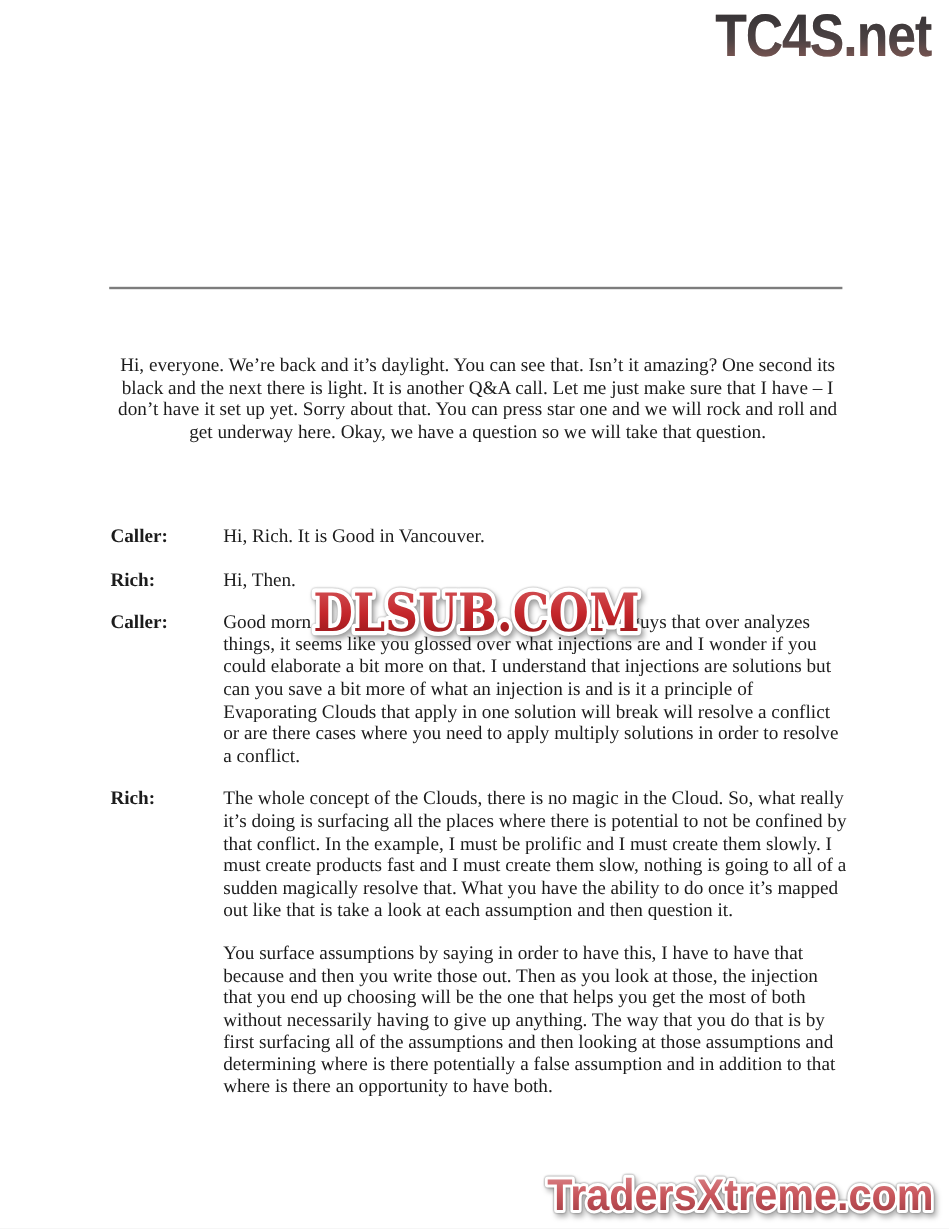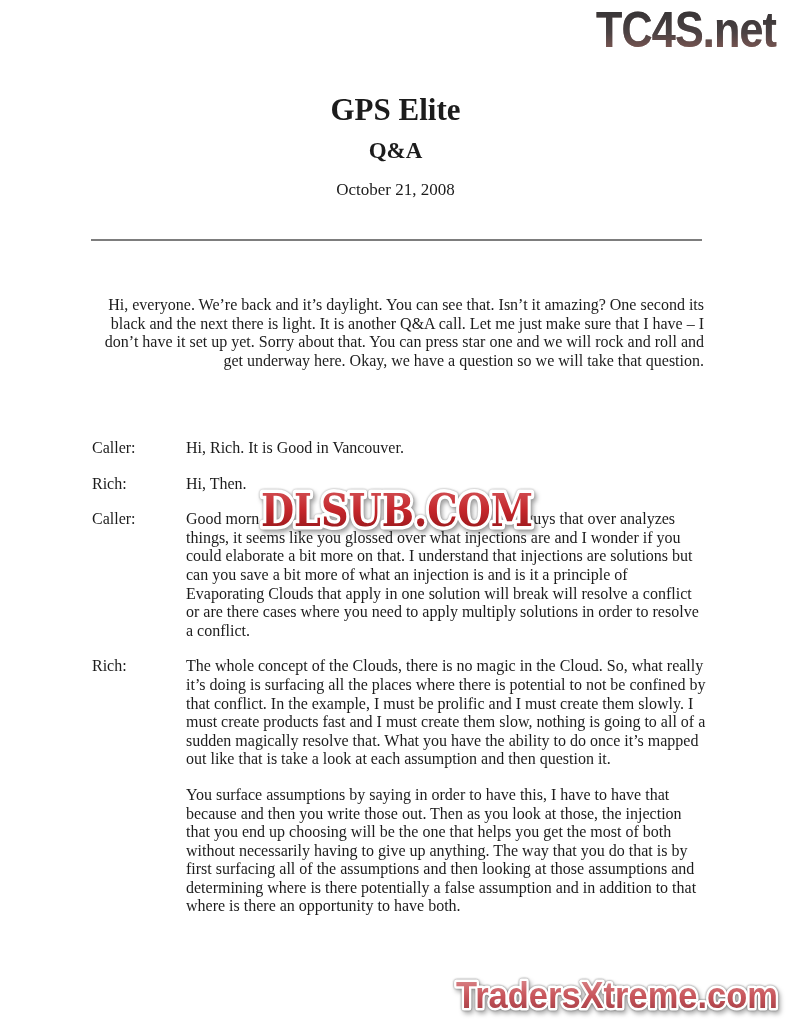--- a/index.html
+++ b/index.html
@@ -66,34 +66,34 @@
   }
 
   
   .intro {
     position: absolute;
     top: 296px;
     left: 92px;
     width: 612px;
     font-size: 16px;
     line-height: 18.6px;
-    text-align: right;
+    text-align: center;
   }
 
   
   .dialog {
     position: absolute;
     top: 439px;
     left: 92px;
     width: 616px;
     font-size: 16px;
     line-height: 18.6px;
   }
   .entry { display: flex; margin-bottom: 17px; }
-  .speaker { width: 94px; flex-shrink: 0; font-weight: normal; }
+  .speaker { width: 94px; flex-shrink: 0; font-weight: bold; }
   .speech { width: 520px; }
   .wm-spacer { display: inline-block; width: 266px; height: 1px; }
 
   
   .watermark {
     position: absolute;
     top: 481px;
     left: 246px;
     filter: drop-shadow(0 0 1px rgba(140,140,140,0.8)) drop-shadow(2px 3px 2px rgba(0,0,0,0.35));
   }
@@ -133,25 +133,20 @@
     <defs>
       <linearGradient id="gTop" x1="0" y1="0" x2="0" y2="1">
         <stop offset="0" stop-color="#2f2f31"></stop>
         <stop offset="0.55" stop-color="#4b4243"></stop>
         <stop offset="1" stop-color="#93605a"></stop>
       </linearGradient>
     </defs>
     <text x="226" y="45" text-anchor="end" textLength="180" lengthAdjust="spacingAndGlyphs" fill="url(#gTop)">TC4S.net</text>
   </svg>
 
-  <div class="title-block">
-    <h1>GPS Elite</h1>
-    <h2>Q&amp;A</h2>
-    <div class="doc-date">October 21, 2008</div>
-  </div>
 
   <div class="rule"></div>
 
   <div class="intro">Hi, everyone. We’re back and it’s daylight. You can see that. Isn’t it amazing? One second its black and the next there is light. It is another Q&amp;A call. Let me just make sure that I have – I don’t have it set up yet. Sorry about that. You can press star one and we will rock and roll and get underway here. Okay, we have a question so we will take that question.</div>
 
   <div class="dialog">
 
     <div class="entry">
       <div class="speaker">Caller:</div>
       <div class="speech">Hi, Rich. It is Good in Vancouver.</div>

